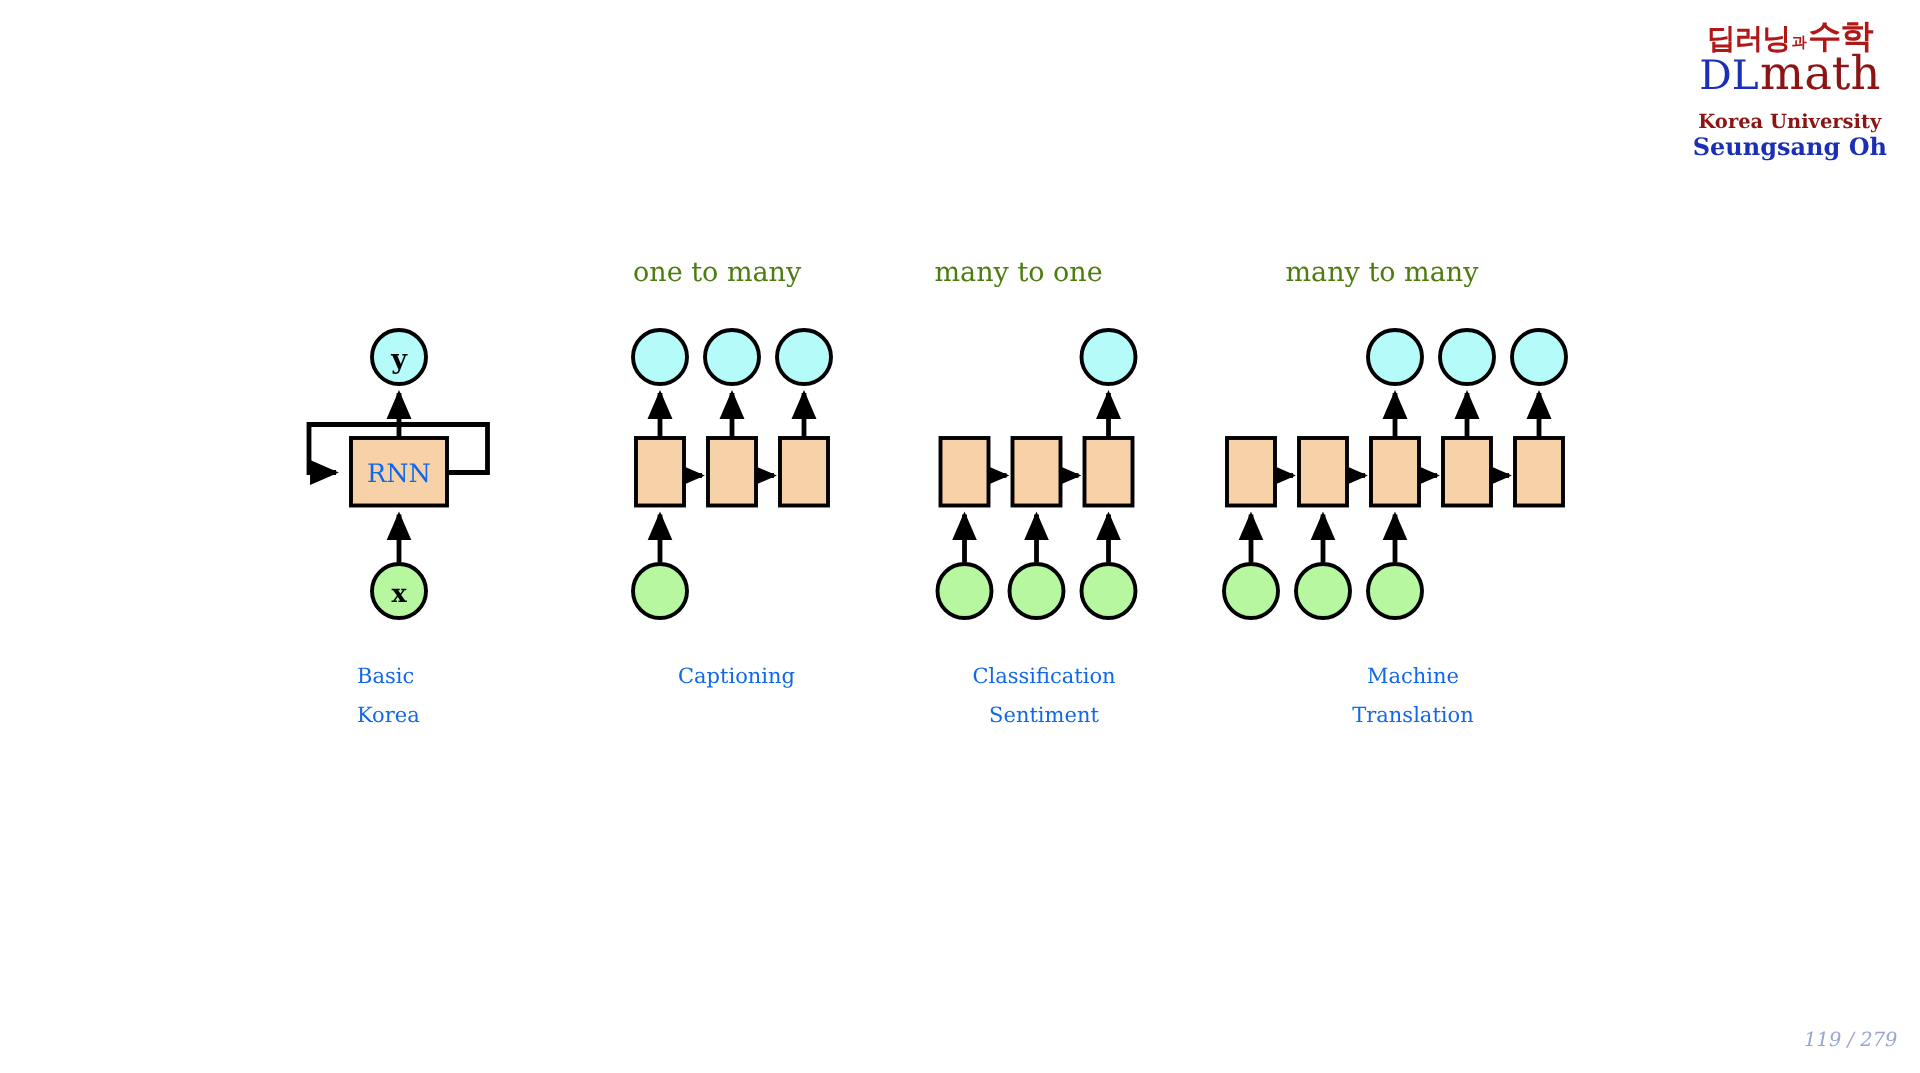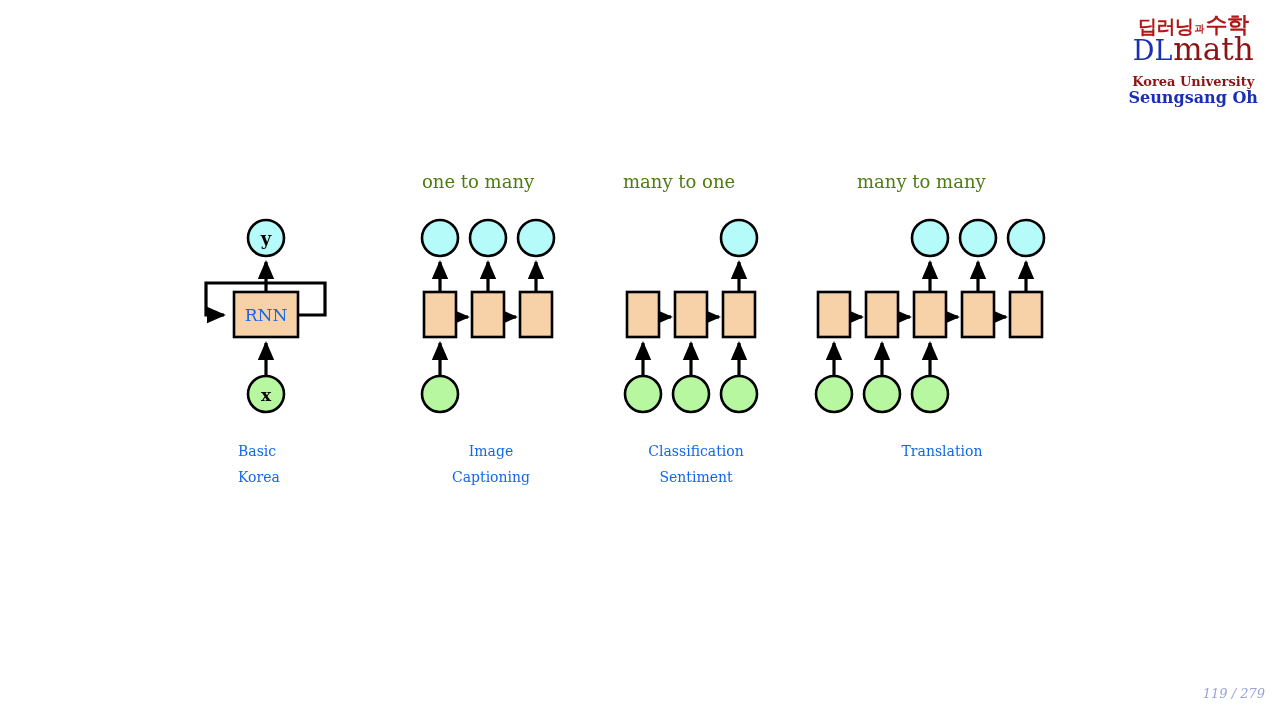--- a/index.html
+++ b/index.html
@@ -240,26 +240,26 @@
     <circle cx="1026" cy="238" r="18" fill="#b5fbfa" stroke="#000" stroke-width="2.6"></circle>
   </g>
 </svg>
 
 <div class="caption left" style="left:238px; top:438px;">
   <div>Basic</div>
   <div>Korea</div>
 </div>
 
 <div class="caption center" style="left:391px; top:438px; width:200px;">
-  <div>Image</div>
   <div>Captioning</div>
 </div>
 
 <div class="caption center" style="left:596px; top:438px; width:200px;">
   <div>Classification</div>
   <div>Sentiment</div>
 </div>
 
 <div class="caption center" style="left:842px; top:438px; width:200px;">
+  <div>Machine</div>
   <div>Translation</div>
 </div>
 
 <div class="page-number">119 / 279</div>
 
 </body></html>

